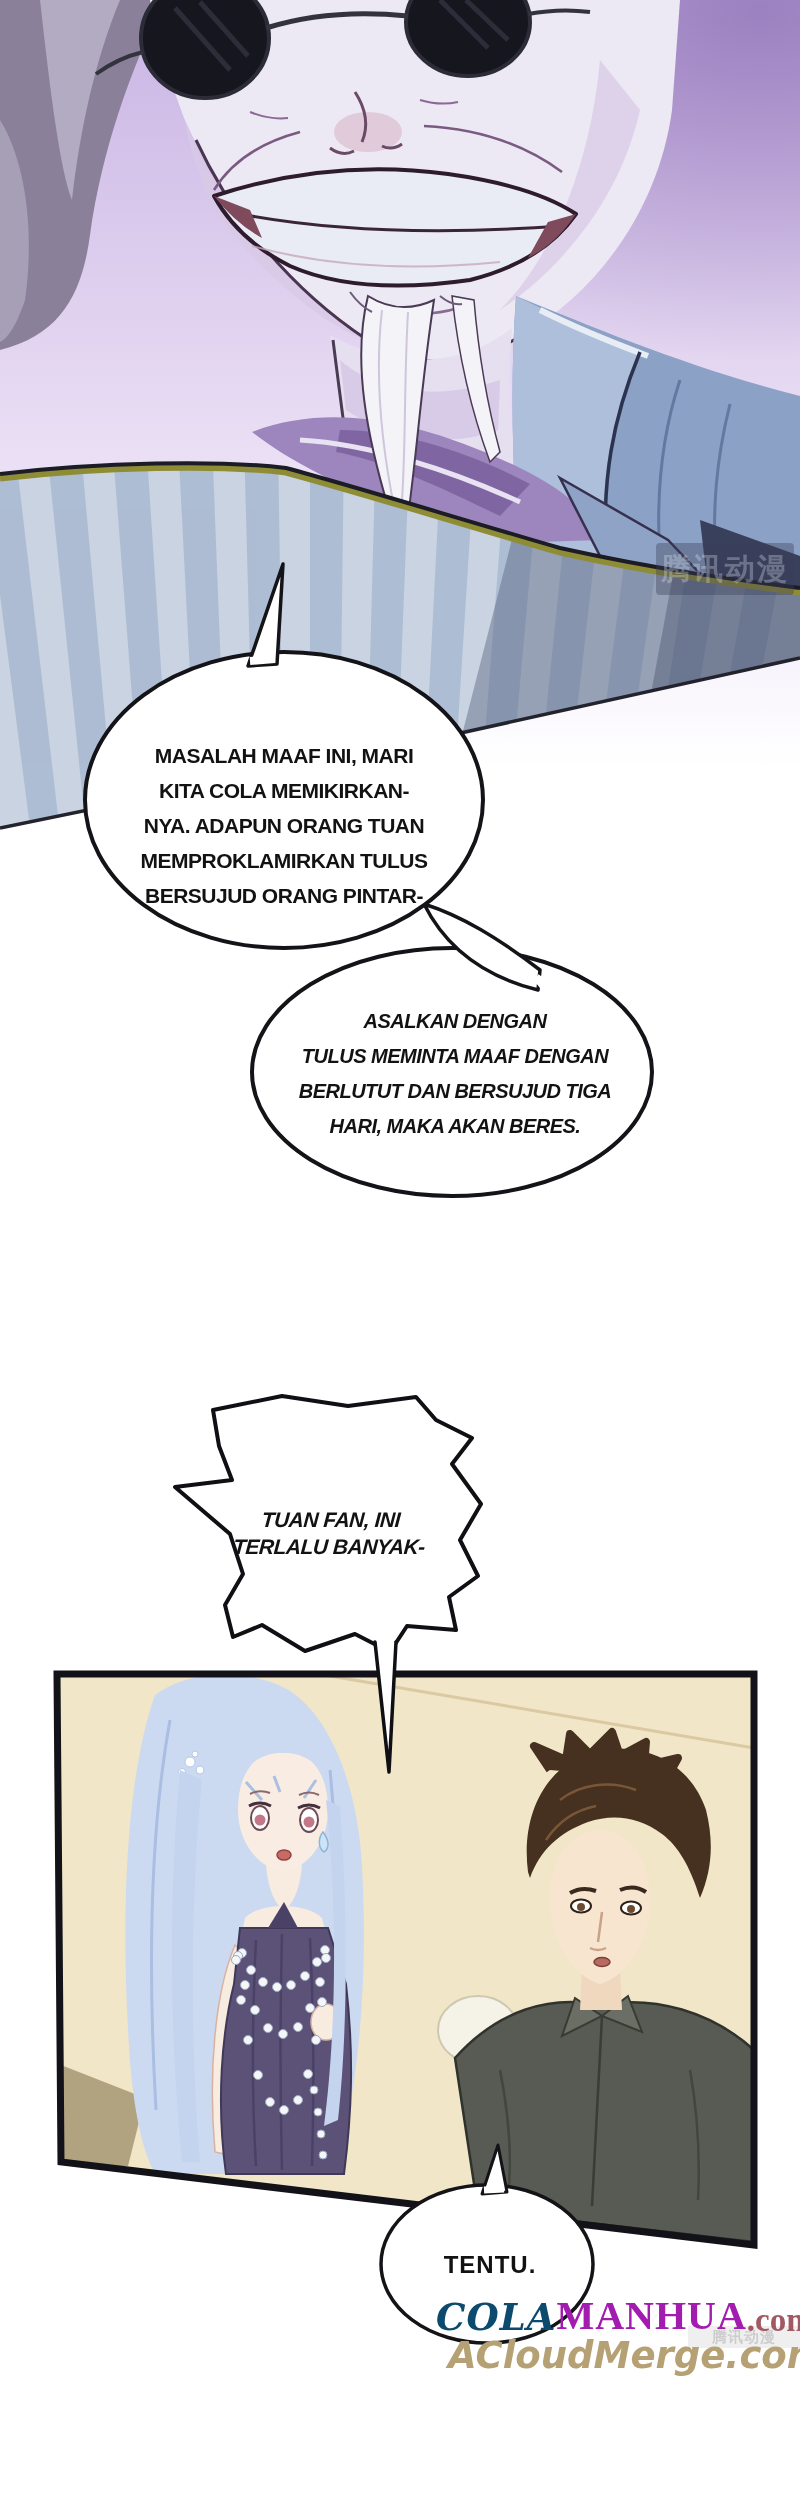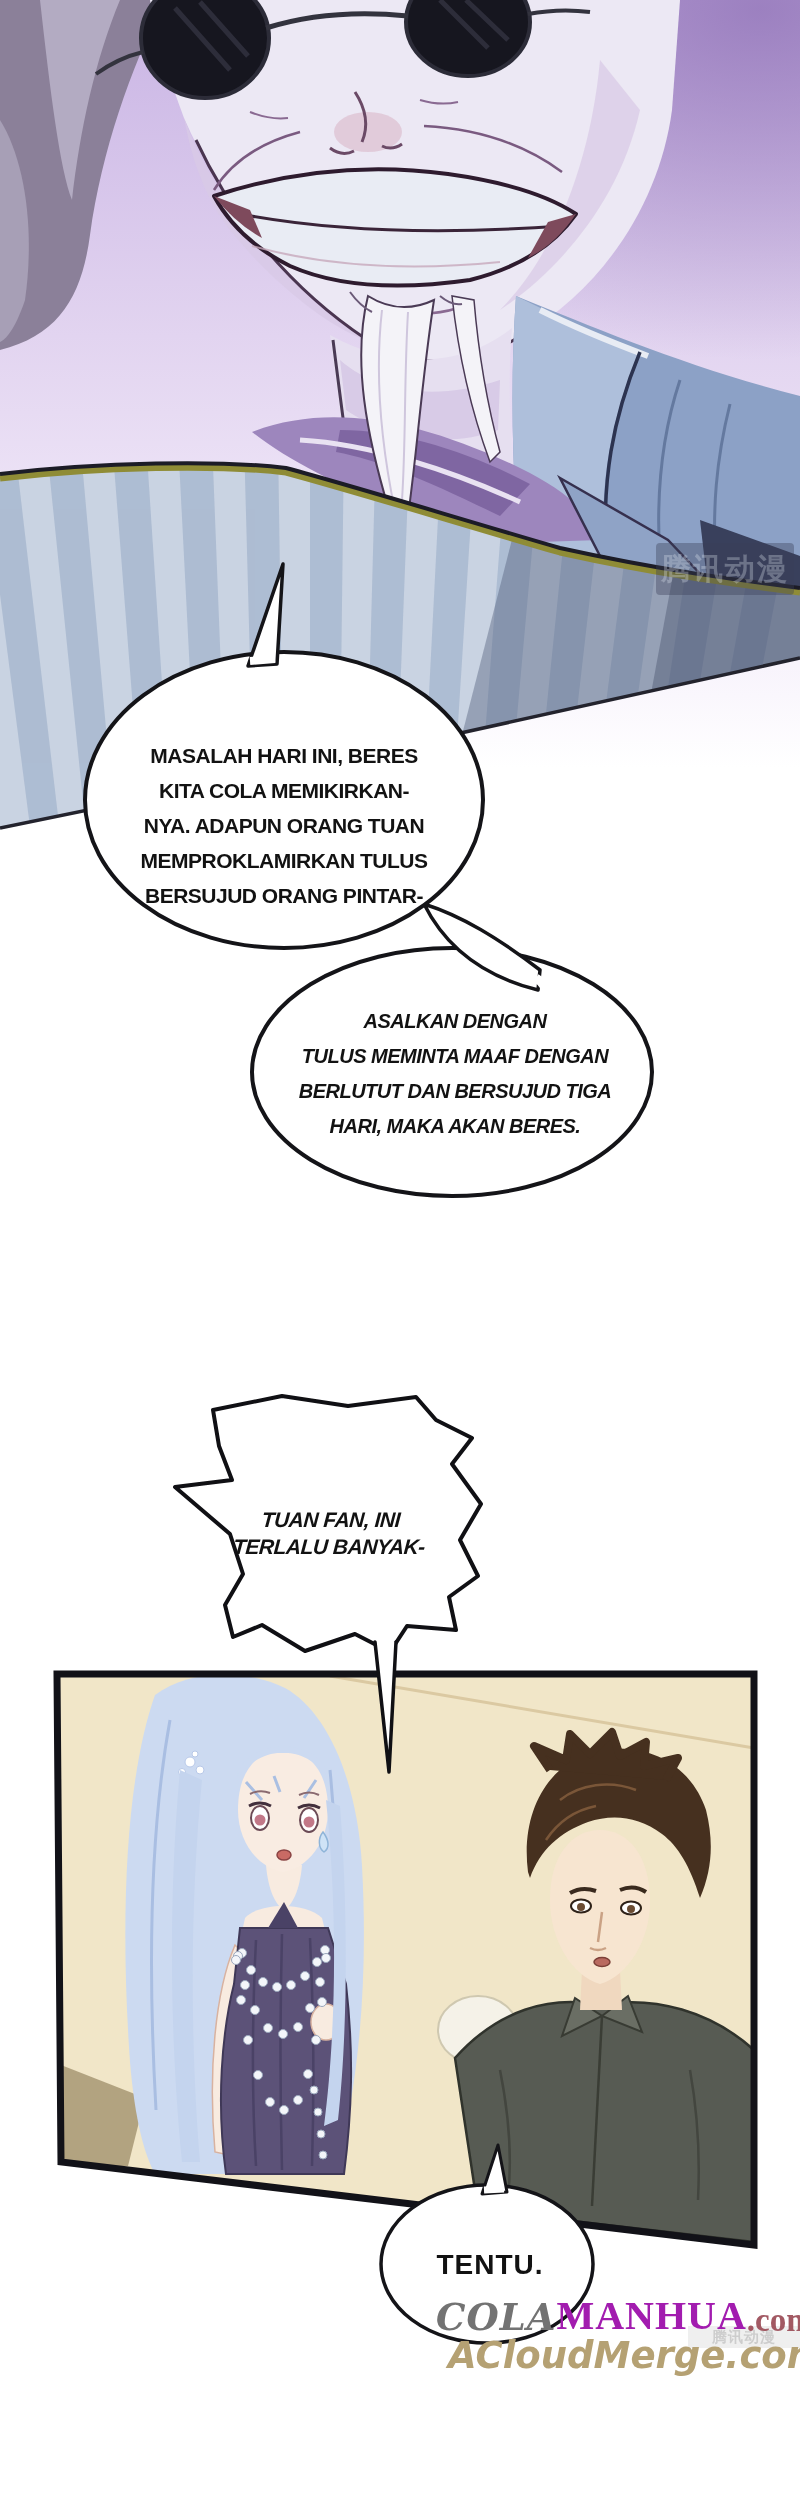--- a/index.html
+++ b/index.html
@@ -7,29 +7,29 @@
         font-family:"Liberation Sans", sans-serif;}
   .abs{position:absolute;}
   svg{display:block;}
   
   .btxt{position:absolute;left:0;right:0;text-align:center;color:#121212;
         font-weight:bold;white-space:pre;}
   .b1txt{top:198px;font-size:21px;line-height:35px;letter-spacing:-0.5px;}
   .b2txt{top:114px;font-size:20px;line-height:35px;letter-spacing:-0.5px;font-style:italic;}
   .b3txt{top:126px;font-size:21px;line-height:27px;font-style:italic;letter-spacing:-0.5px;
          transform:skewX(-4deg);}
-  .b4txt{top:122px;font-size:28px;line-height:26px;letter-spacing:1px;}
+  .b4txt{top:122px;font-size:24px;line-height:26px;letter-spacing:1px;}
   
   .badge{left:656px;top:543px;width:138px;height:52px;background:rgba(58,64,86,0.38);
          border-radius:4px;color:rgba(230,235,245,0.30);font-size:30px;font-weight:bold;
          line-height:52px;text-align:center;letter-spacing:2px;}
   
   .wm1{left:436px;top:2292px;width:364px;display:flex;align-items:flex-end;white-space:nowrap;}
   .wm1 .cola{font-family:"DejaVu Serif",serif;font-style:italic;font-weight:bold;
-             font-size:37px;color:#737373;letter-spacing:1px;}
+             font-size:37px;color:#0c4a6e;letter-spacing:1px;}
   .wm1 .manhua{font-family:"Liberation Serif",serif;font-weight:bold;font-size:40px;
                color:#a21caf;letter-spacing:1px;}
   .wm1 .tld{font-family:"Liberation Serif",serif;font-weight:bold;font-size:33px;color:#a25963;}
   .wm2{left:448px;top:2334px;width:352px;font-family:"DejaVu Sans",sans-serif;
        font-style:italic;font-weight:bold;font-size:37px;color:#b5a173;white-space:nowrap;
        letter-spacing:0px;}
   .wmfaint{left:688px;top:2326px;width:112px;height:22px;background:rgba(150,150,150,0.15);
            color:rgba(120,120,120,0.28);font-size:15px;font-weight:bold;text-align:center;
            line-height:22px;letter-spacing:1px;}
 </style>
@@ -170,21 +170,21 @@
     </svg>
     <div class="btxt b2txt"><span>ASALKAN DENGAN</span><br><span>TULUS MEMINTA MAAF DENGAN</span><br><span>BERLUTUT DAN BERSUJUD TIGA</span><br><span>HARI, MAKA AKAN BERES.</span></div>
   </div>
 
   <div class="abs" style="left:60px;top:540px;width:448px;height:420px;">
     <svg width="448" height="420" viewBox="0 0 448 420">
       <ellipse cx="224" cy="260" rx="199" ry="148" fill="#ffffff" stroke="#141418" stroke-width="4"></ellipse>
       <path d="M188,126 L223,24 L217,124 Z" fill="#ffffff" stroke="#141418" stroke-width="3.5" stroke-linejoin="round"></path>
       <path d="M190,121 L215,119" stroke="#ffffff" stroke-width="8"></path>
     </svg>
-    <div class="btxt b1txt"><span>MASALAH HARI INI, BERES</span><br><span>KITA COLA MEMIKIRKAN-</span><br><span>NYA. ADAPUN ORANG TUAN</span><br><span>MEMPROKLAMIRKAN TULUS</span><br><span>BERSUJUD ORANG PINTAR-</span></div>
+    <div class="btxt b1txt"><span>MASALAH MAAF INI, MARI</span><br><span>KITA COLA MEMIKIRKAN-</span><br><span>NYA. ADAPUN ORANG TUAN</span><br><span>MEMPROKLAMIRKAN TULUS</span><br><span>BERSUJUD ORANG PINTAR-</span></div>
   </div>
 
   <svg class="abs" style="left:30px;top:1650px;" width="760" height="640" viewBox="0 0 760 640">
     <defs>
       <clipPath id="panelClip">
         <path d="M27,24 L724,24 L724,595 L31,512 Z"></path>
       </clipPath>
     </defs>
 
     <g clip-path="url(#panelClip)">

